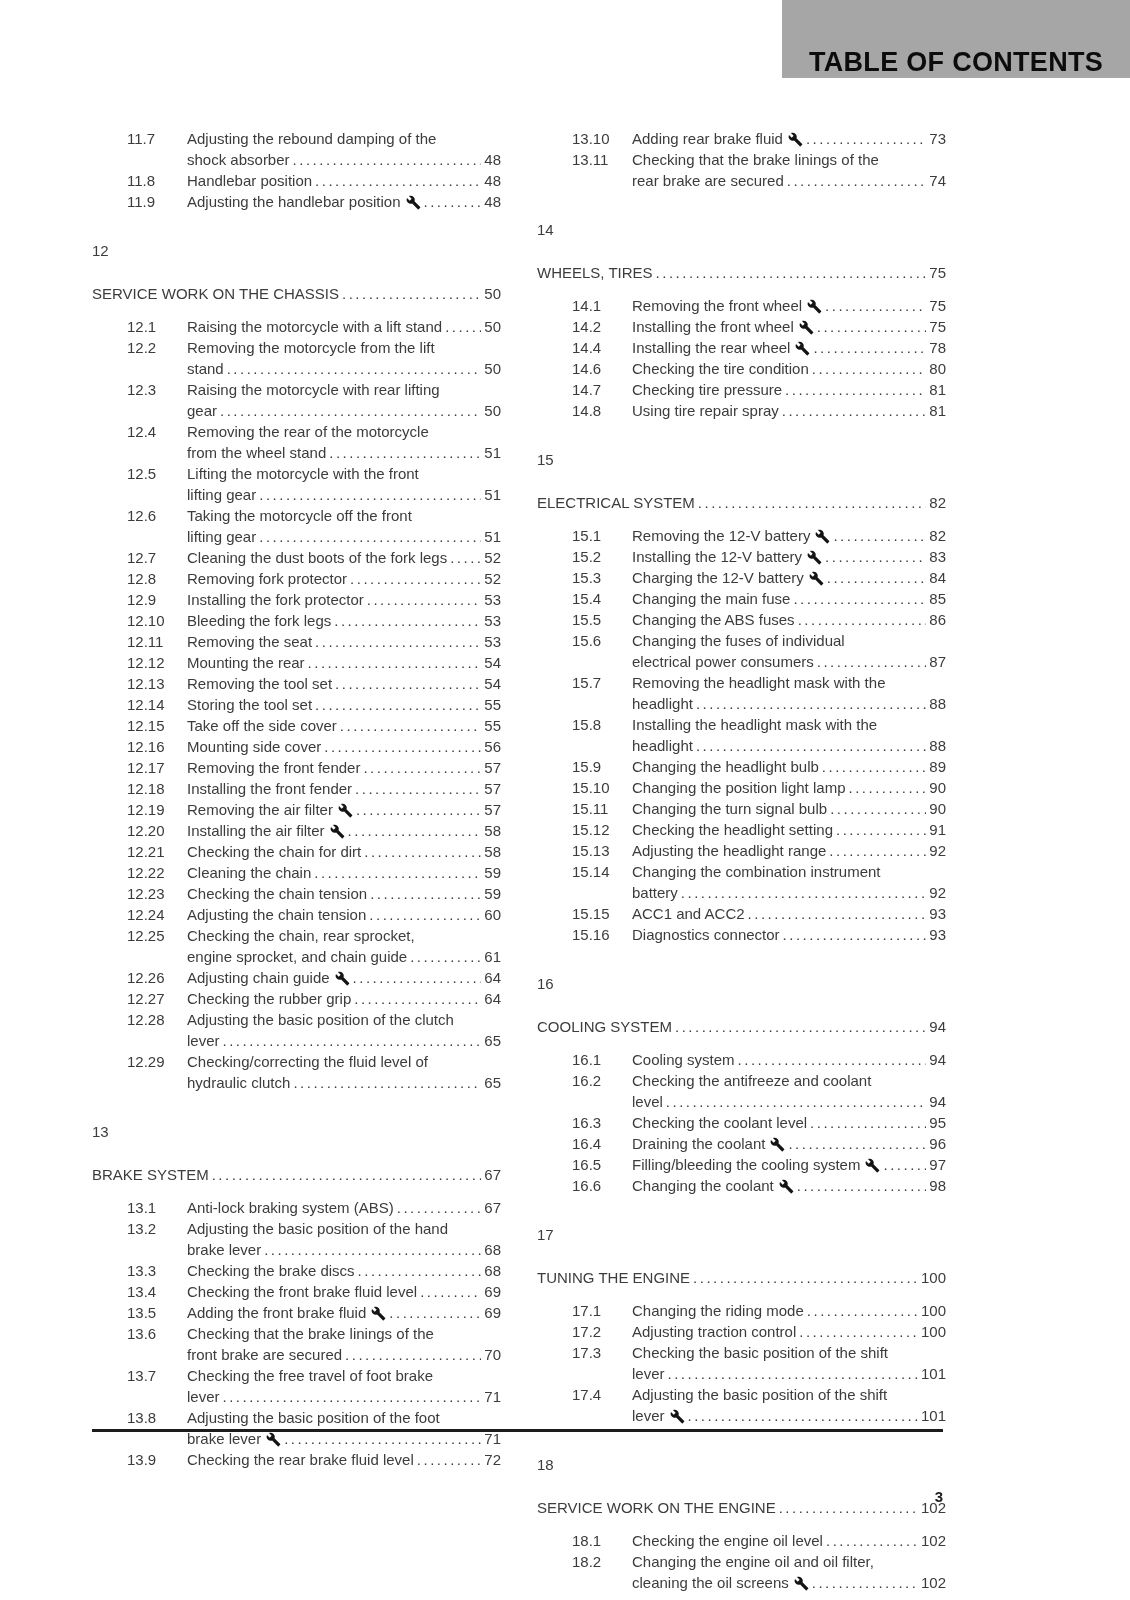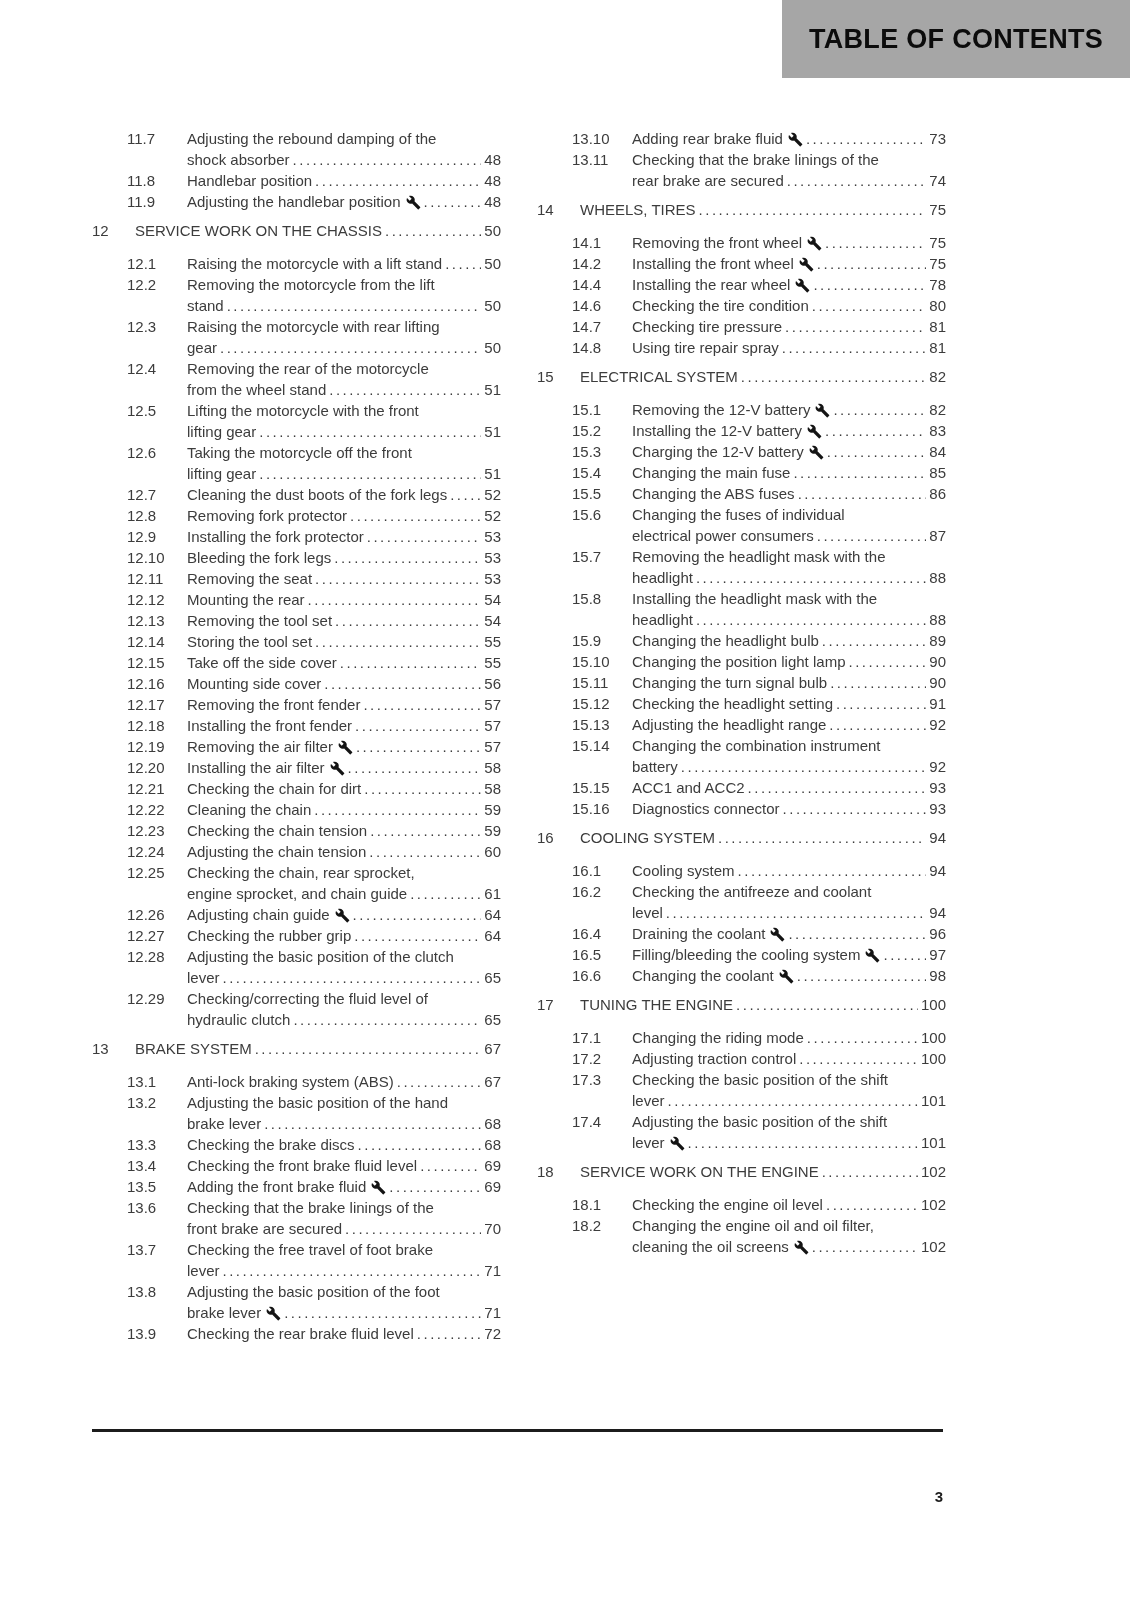--- a/index.html
+++ b/index.html
@@ -2,29 +2,29 @@
 <html><head>
 <meta charset="utf-8">
 <style>
   html,body{margin:0;padding:0;}
   body{
     width:1130px;height:1600px;position:relative;background:#ffffff;
     font-family:"Liberation Sans",sans-serif;color:#3c3c3c;overflow:hidden;
   }
   .header-box{
     position:absolute;left:782px;top:0;width:348px;height:78px;
-    background:#a6a6a6;display:flex;align-items:center;justify-content:center;
+    background:#a6a6a6;display:flex;align-items:flex-end;justify-content:center;
   }
   .header-box .title{
     font-size:27px;font-weight:bold;color:#0c0c0c;letter-spacing:.3px;white-space:nowrap;
   }
   .toc{position:absolute;left:92px;top:128px;width:856px;display:flex;gap:36px;}
   .col{width:409px;flex:0 0 409px;}
   .row{font-size:15px;line-height:21px;display:flex;}
-  .row.section{margin:8px 0 12px;}
+  .row.section{margin:28px 0 12px;flex-direction:column;}
   .row.section .num{flex:0 0 43px;}
   .row.item{margin-left:35px;}
   .row.item .num{flex:0 0 60px;}
   .num{white-space:nowrap;}
   .body{flex:1 1 auto;min-width:0;}
   .line{white-space:nowrap;}
   .lastline{display:flex;align-items:baseline;}
   .lastline .t{flex:0 0 auto;white-space:nowrap;}
   .leader{
     flex:1 1 auto;min-width:8px;overflow:hidden;white-space:nowrap;
@@ -829,20 +829,30 @@
         <div class="body">
           <div class="line">Checking the antifreeze and coolant</div>
           <div class="lastline">
             <span class="t">level</span>
             <span class="leader"></span>
             <span class="pg">94</span>
           </div>
         </div>
       </div>
       <div class="row item">
+        <span class="num">16.3</span>
+        <div class="body">
+          <div class="lastline">
+            <span class="t">Checking the coolant level</span>
+            <span class="leader"></span>
+            <span class="pg">95</span>
+          </div>
+        </div>
+      </div>
+      <div class="row item">
         <span class="num">16.4</span>
         <div class="body">
           <div class="lastline">
             <span class="t">Draining the coolant</span>
             <svg viewBox="0 0 24 24" class="wrench">
               <path d="M22.7 19l-9.1-9.1c.9-2.3.4-5-1.5-6.9-2-2-5-2.4-7.4-1.3L9 6 6 9 1.6 4.7C.4 7.1.9 10.1 2.9 12.1c1.9 1.9 4.6 2.4 6.9 1.5l9.1 9.1c.4.4 1 .4 1.4 0l2.3-2.3c.5-.4.5-1.1.1-1.4z"></path>
             </svg>
             <span class="leader"></span>
             <span class="pg">96</span>
           </div>

